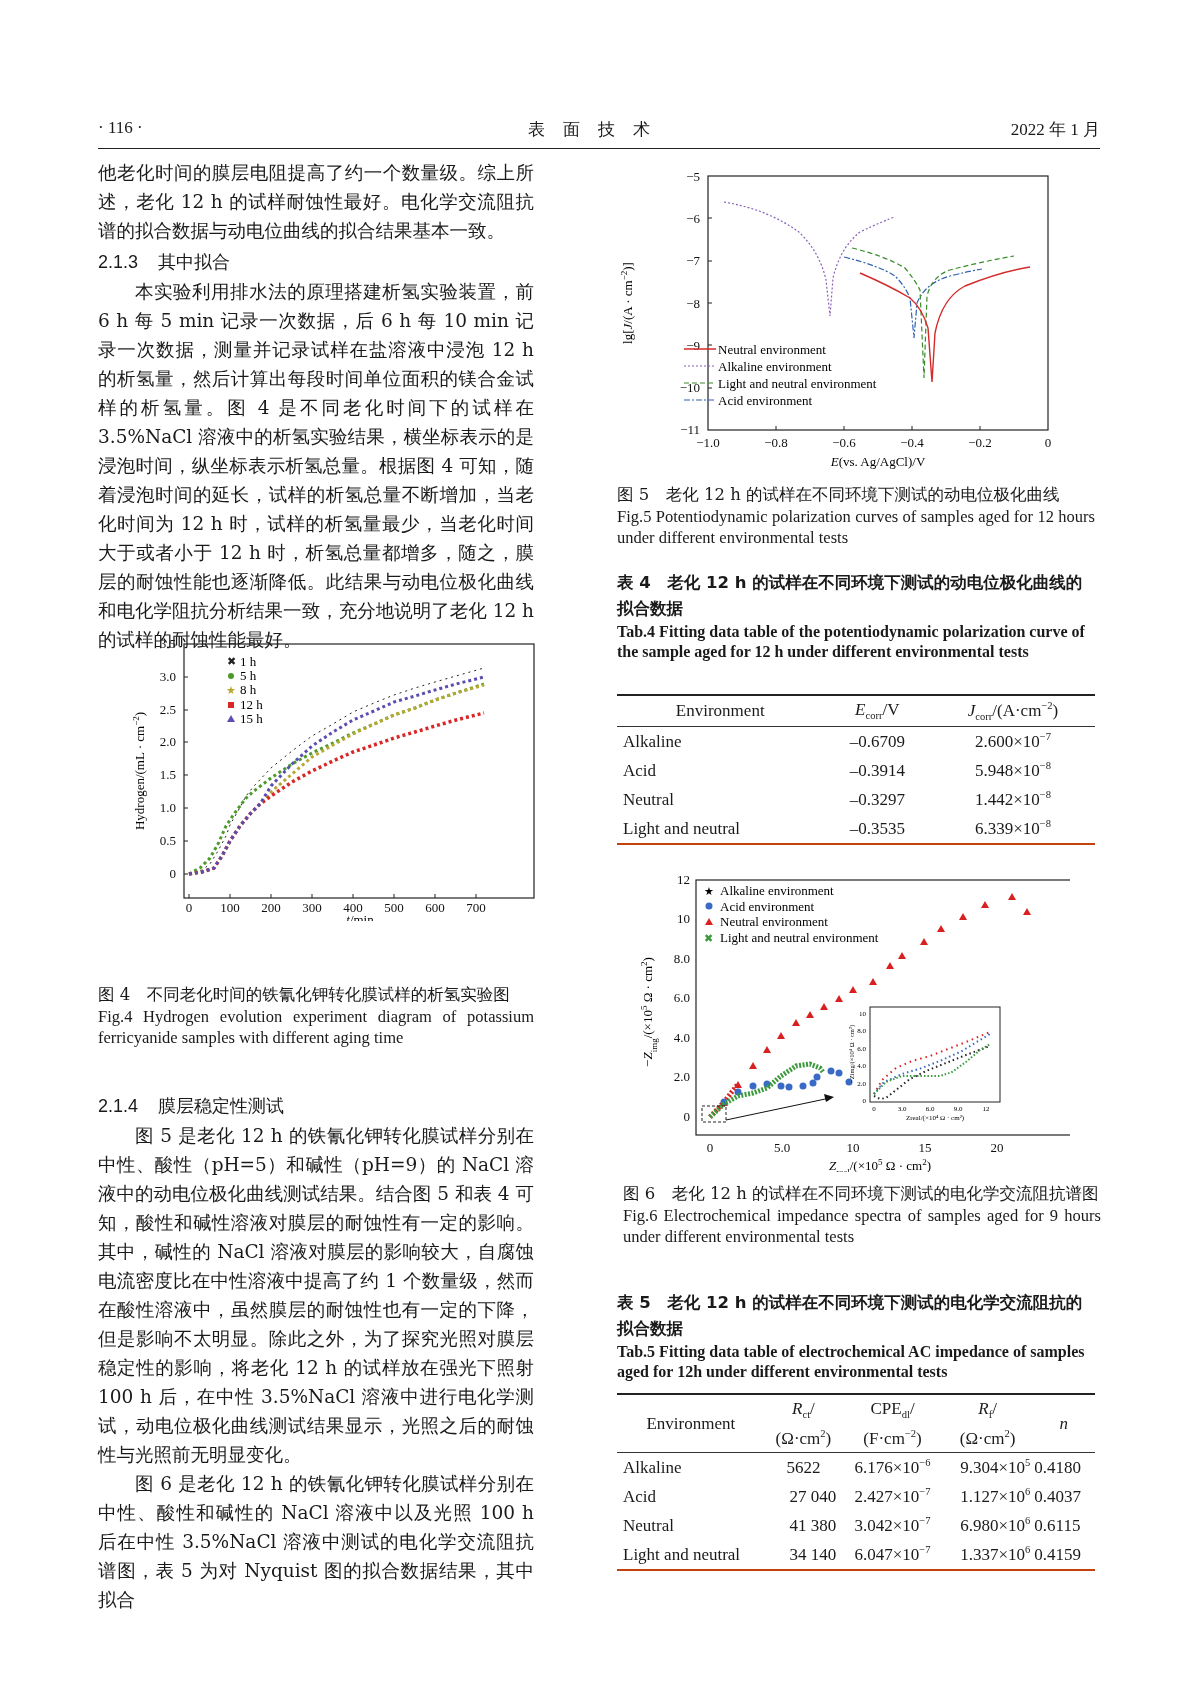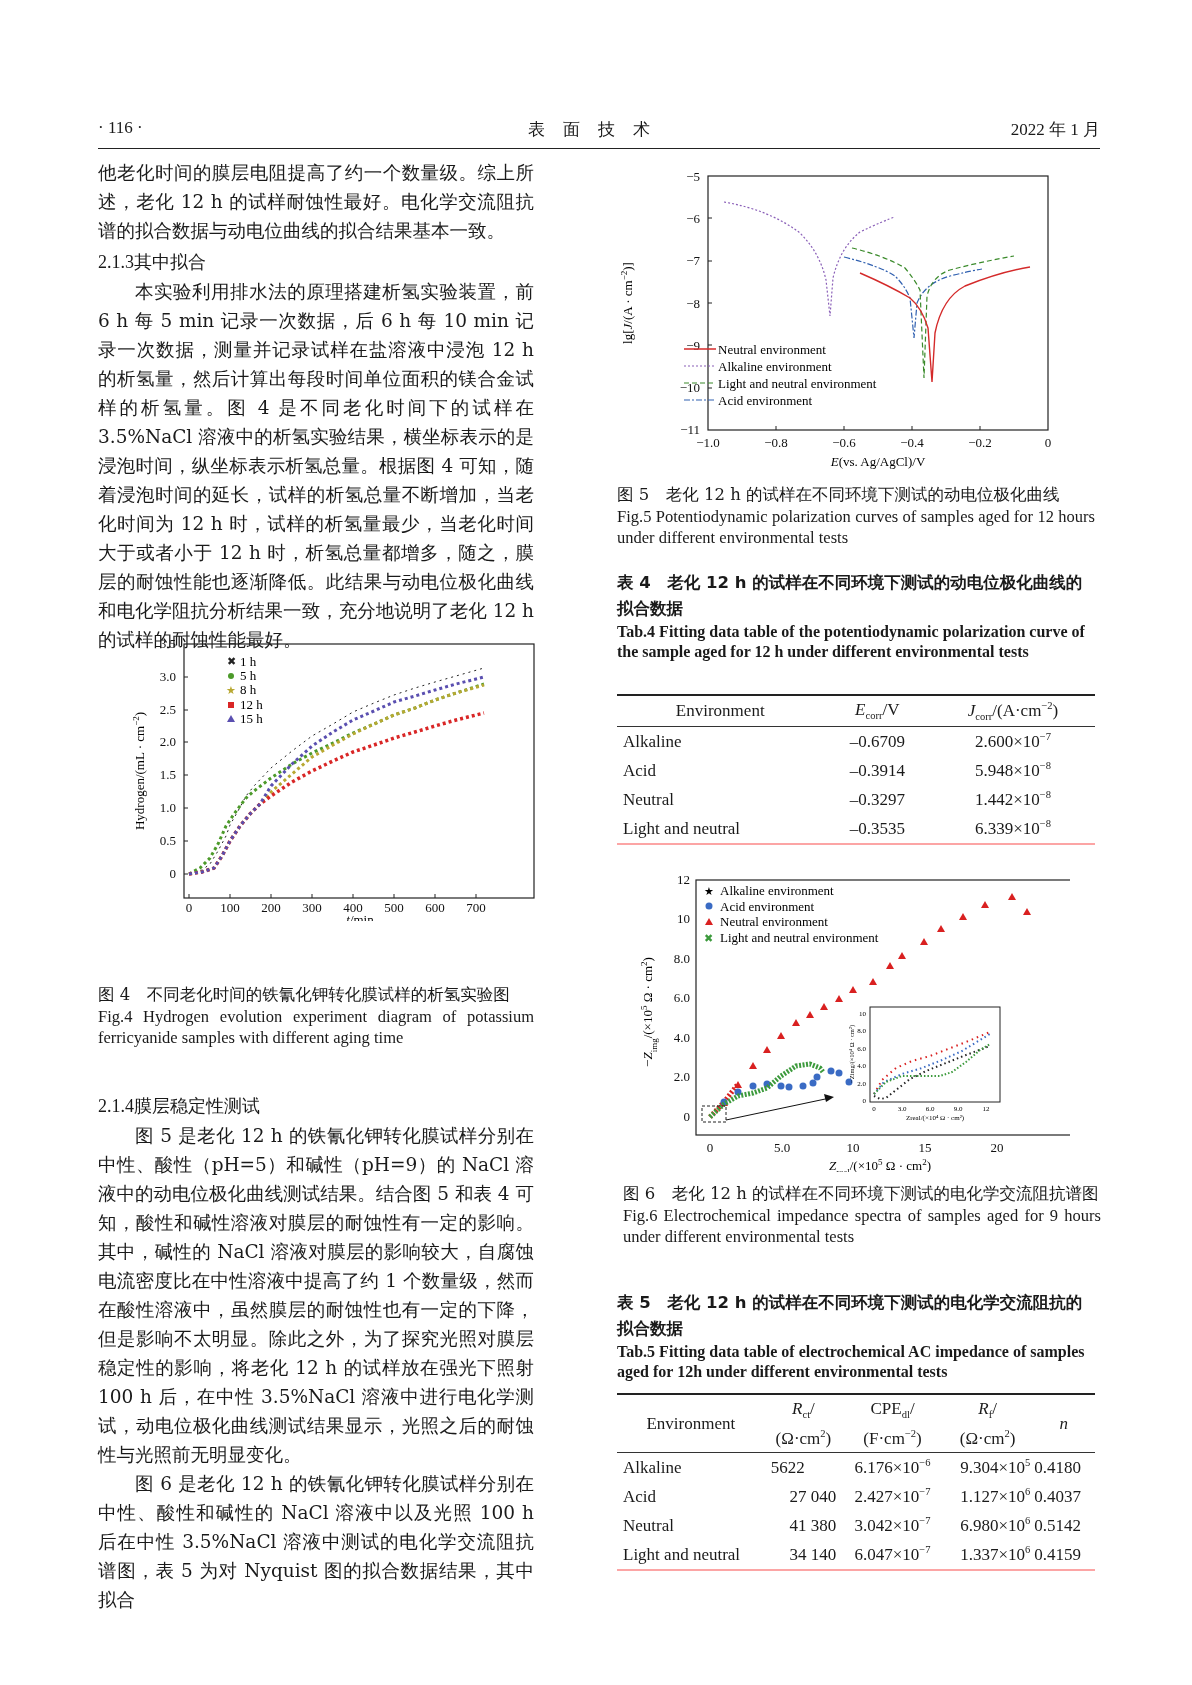--- a/index.html
+++ b/index.html
@@ -9,31 +9,31 @@
   .header { left: 98px; top: 118px; width: 1002px; height: 30px; }
   .header .pg { position: absolute; left: 0; top: 0; font-family: "Liberation Serif", serif; font-size: 17px; }
   .header .jt { position: absolute; left: 430px; top: 0; font-size: 17px; letter-spacing: 18px; }
   .header .dt { position: absolute; right: 0; top: 0; font-size: 17px; font-family: "Liberation Serif", serif; }
   .hrule { left: 98px; top: 148px; width: 1002px; height: 0; border-top: 1.5px solid #222; }
 
   .col { font-size: 18.5px; line-height: 29px; text-align: justify; }
   .col p { margin: 0; }
   .indent { text-indent: 2em; }
   .sec { font-family: "DejaVu Sans", sans-serif; font-size: 18px; margin: 0; line-height: 29px; }
-  .sec .num { font-family: Liberation Serif, serif; }
+  .sec .num { font-family: Liberation Sans, sans-serif; margin-right: 20px; }
 
   .cap-cn { font-size: 16.5px; line-height: 22px; }
   .cap-en { font-family: "Liberation Serif", serif; font-size: 16.5px; line-height: 21px; text-align: justify; }
   .tab-cn { font-family: "DejaVu Sans", sans-serif; font-weight: bold; font-size: 16.5px; line-height: 26px; }
   .tab-en { font-family: "Liberation Serif", serif; font-weight: bold; font-size: 16px; line-height: 20px; }
 
   table.dt { border-collapse: collapse; font-family: "Liberation Serif", serif; font-size: 17px; }
   table.dt th { font-weight: normal; padding: 4px 6px; border-bottom: 1.2px solid #333; }
   table.dt td { padding: 3px 6px; height: 23px; }
-  table.dt { border-top: 2px solid #222; border-bottom: 2px solid #fca5a5; }
+  table.dt { border-top: 2px solid #222; border-bottom: 2px solid #c2410c; }
   sup { font-size: 0.62em; }
   sub { font-size: 0.62em; }
   svg text { font-family: "Liberation Serif", serif; }
 </style>
 </head>
 <body>
 
 <div class="abs header">
   <span class="pg">· 116 ·</span>
   <span class="jt">表面技术</span>
@@ -354,38 +354,38 @@
       <th style="text-align:center;">Environment</th>
       <th style="text-align:center; line-height:19px;"><i>R</i><sub>ct</sub>/<br>(Ω·cm<sup>2</sup>)</th>
       <th style="text-align:center; line-height:19px;">CPE<sub>dl</sub>/<br>(F·cm<sup>−2</sup>)</th>
       <th style="text-align:center; line-height:19px;"><i>R</i><sub>f</sub>/<br>(Ω·cm<sup>2</sup>)</th>
       <th style="text-align:center;"><i>n</i></th>
     </tr>
   </thead>
   <tbody>
     <tr>
       <td>Alkaline</td>
-      <td style="text-align:left;margin-top:24px;">5622</td>
+      <td style="text-align:center;margin-top:24px;">5622</td>
       <td style="text-align:center;"><span>6.176×10</span><sup>−6</sup></td>
       <td style="text-align:right; padding-right:2px;"><span>9.304×10</span><sup>5</sup></td>
       <td style="text-align:left; padding-left:2px;">0.4180</td>
     </tr>
     <tr>
       <td>Acid</td>
       <td style="text-align:right;">27 040</td>
       <td style="text-align:center;"><span>2.427×10</span><sup>−7</sup></td>
       <td style="text-align:right; padding-right:2px;"><span>1.127×10</span><sup>6</sup></td>
       <td style="text-align:left; padding-left:2px;">0.4037</td>
     </tr>
     <tr>
       <td>Neutral</td>
       <td style="text-align:right;">41 380</td>
       <td style="text-align:center;"><span>3.042×10</span><sup>−7</sup></td>
       <td style="text-align:right; padding-right:2px;"><span>6.980×10</span><sup>6</sup></td>
-      <td style="text-align:left; padding-left:2px;">0.5142</td>
+      <td style="text-align:left; padding-left:2px;">0.6115</td>
     </tr>
     <tr>
       <td>Light and neutral</td>
       <td style="text-align:right;">34 140</td>
       <td style="text-align:center;"><span>6.047×10</span><sup>−7</sup></td>
       <td style="text-align:right; padding-right:2px;"><span>1.337×10</span><sup>6</sup></td>
       <td style="text-align:left; padding-left:2px;">0.4159</td>
     </tr>
   </tbody>
 </table>

